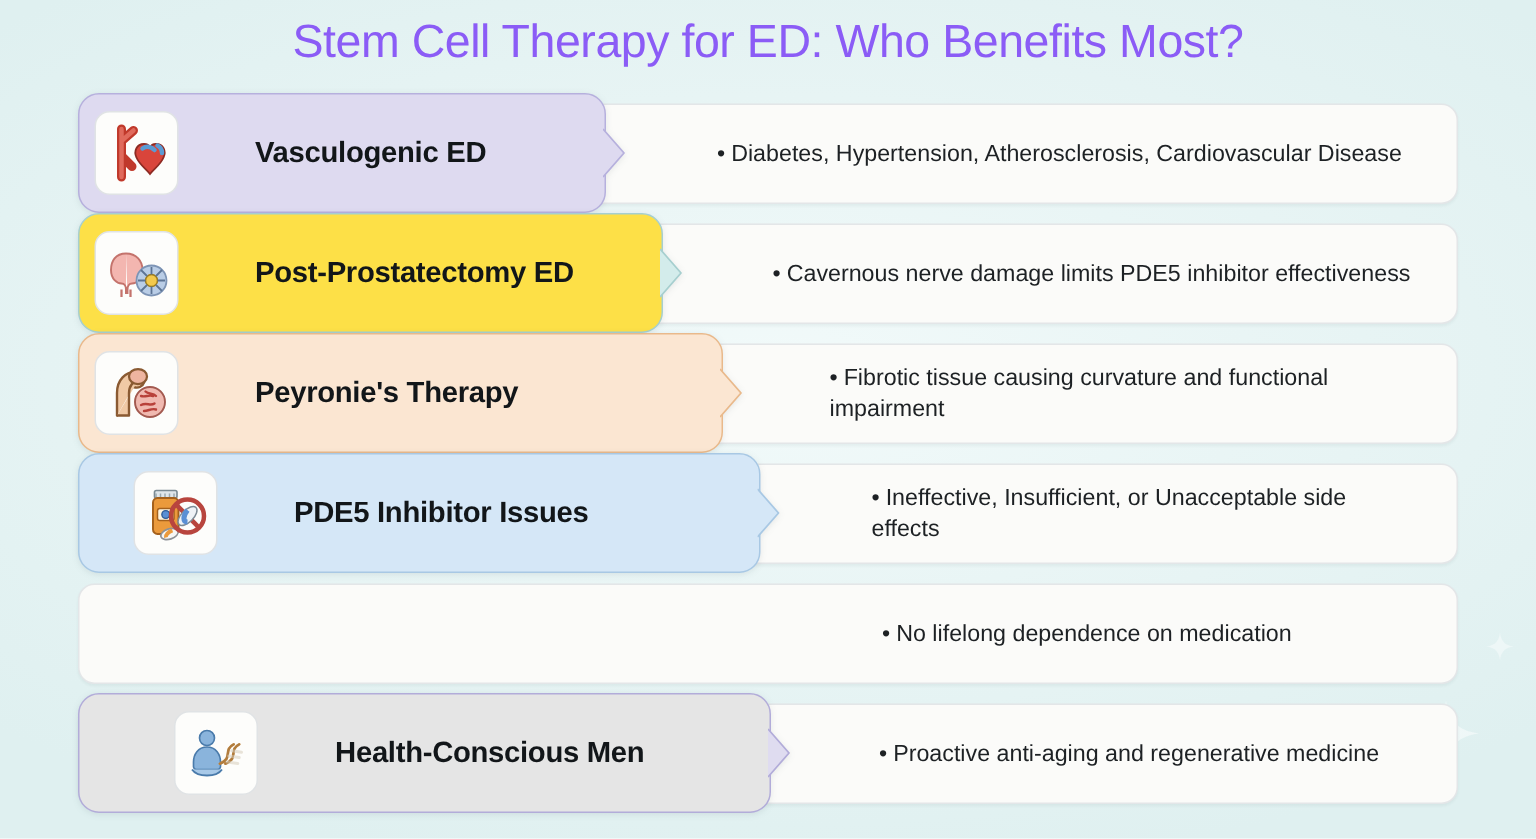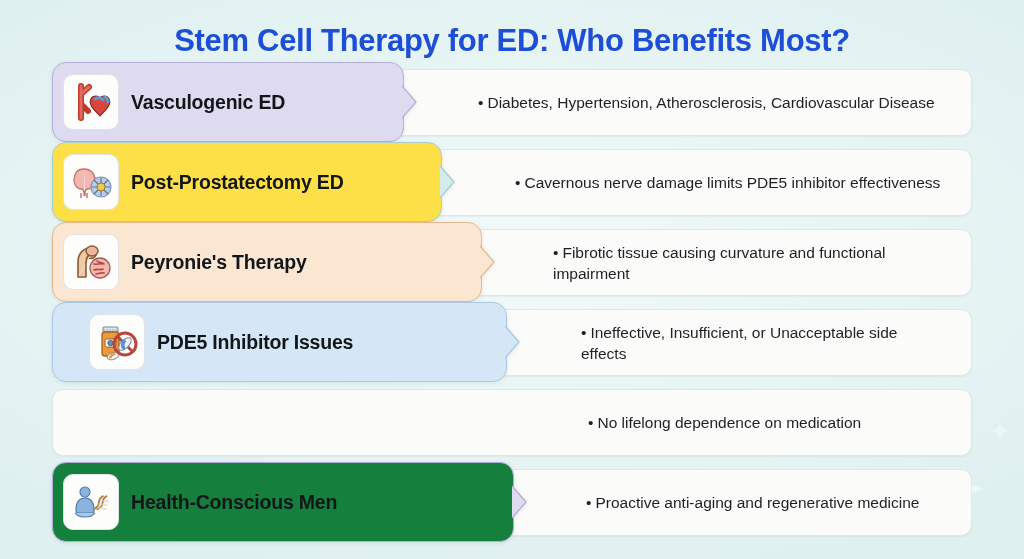--- a/index.html
+++ b/index.html
@@ -18,24 +18,24 @@
   .sparkle {
     position: absolute;
     pointer-events: none;
     opacity: .55;
   }
   .sparkle svg { display: block; }
 
   .page-title {
     text-align: center;
     font-size: 31px;
-    font-weight: bold;
-    color: #1d4ed8;
+    font-weight: normal;
+    color: #8b5cf6;
     letter-spacing: -0.3px;
-    padding-top: 23px;
+    padding-top: 10px;
     white-space: nowrap;
   }
 
   .rows {
     position: absolute;
     top: 62px;
     left: 0;
     right: 0;
   }
 
@@ -73,20 +73,21 @@
     left: 52px;
     top: 0px;
     height: 80px;
     display: flex;
     align-items: center;
     padding-left: 10px;
     padding-right: 30px;
     border-radius: 14px;
     border: 1px solid;
     filter: drop-shadow(0 1px 2px rgba(40,60,70,.10));
+    gap: 39px;
   }
   .label-card .tab {
     position: absolute;
     left: 100%;
     top: 50%;
     transform: translate(-1px, -50%);
     width: 16px;
     height: 34px;
   }
   .label-card .tab svg { display: block; }
@@ -244,21 +245,21 @@
       </div>
     </div>
   </div>
 
   <div class="row">
     <div class="detail-panel">
       <div class="detail-text" style="left:533px;">
         <span class="bullet">•</span><span>Proactive anti-aging and regenerative medicine</span>
       </div>
     </div>
-    <div class="label-card" style="width:462px; background:#15803d; border-color:#b2acd9;">
+    <div class="label-card" style="width:462px; background:#e5e5e5; border-color:#b2acd9;justify-content:center;">
       <div class="icon-tile">
         <svg width="44" height="44" viewBox="0 0 44 44">
           <circle cx="16" cy="12" r="5" fill="#8ab4dc" stroke="#4a7bab" stroke-width="1.1"></circle>
           <path d="M16 18 c-6 0 -9 5 -9 10 l0 3 c0 1 1 2 2 2 l14 0 c1 0 2 -1 2 -2 l0 -3 c0 -5 -3 -10 -9 -10 z" fill="#8ab4dc" stroke="#4a7bab" stroke-width="1.1"></path>
           <path d="M6 33 c2 3 6 4 10 4 c4 0 8 -1 10 -4" fill="#a8c9e8" stroke="#4a7bab" stroke-width="1.2"></path>
           <path d="M30 36 c10 -4 2 -10 10 -14 M34 36 c10 -4 2 -10 10 -14" stroke="#c58d4a" stroke-width="2" fill="none" stroke-linecap="round" transform="translate(-3,-4) scale(0.92)"></path>
           <path d="M29.5 28 l7 1 M30.5 24 l7 1 M32.5 20.5 l6.5 1" stroke="#e8e3d8" stroke-width="2" stroke-linecap="round"></path>
           <path d="M30 36 c10 -4 2 -10 10 -14 M34 36 c10 -4 2 -10 10 -14" stroke="#a06f33" stroke-width="1.6" fill="none" stroke-linecap="round" transform="translate(-3,-4) scale(0.92)" opacity=".55"></path>
         </svg>
       </div>

